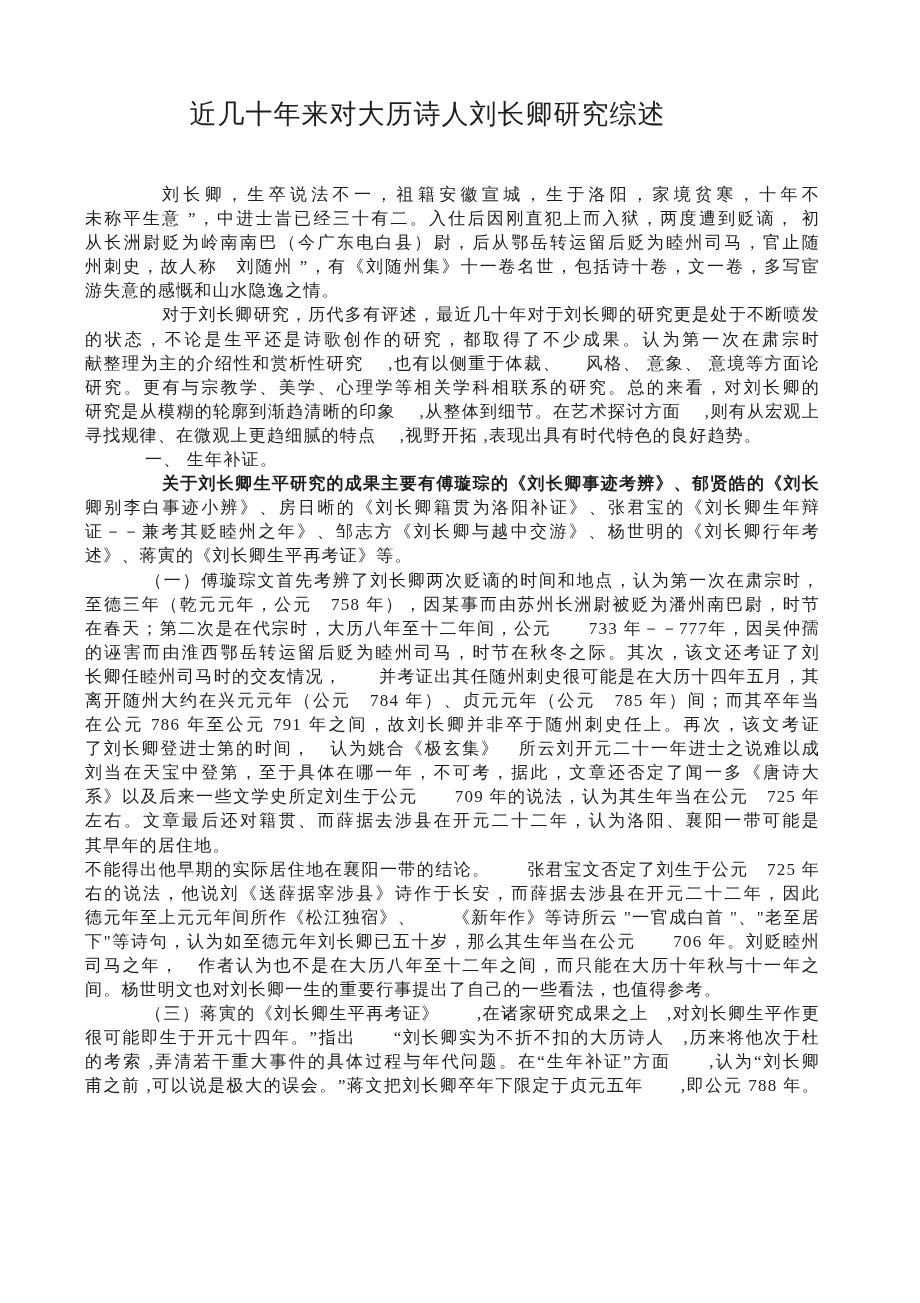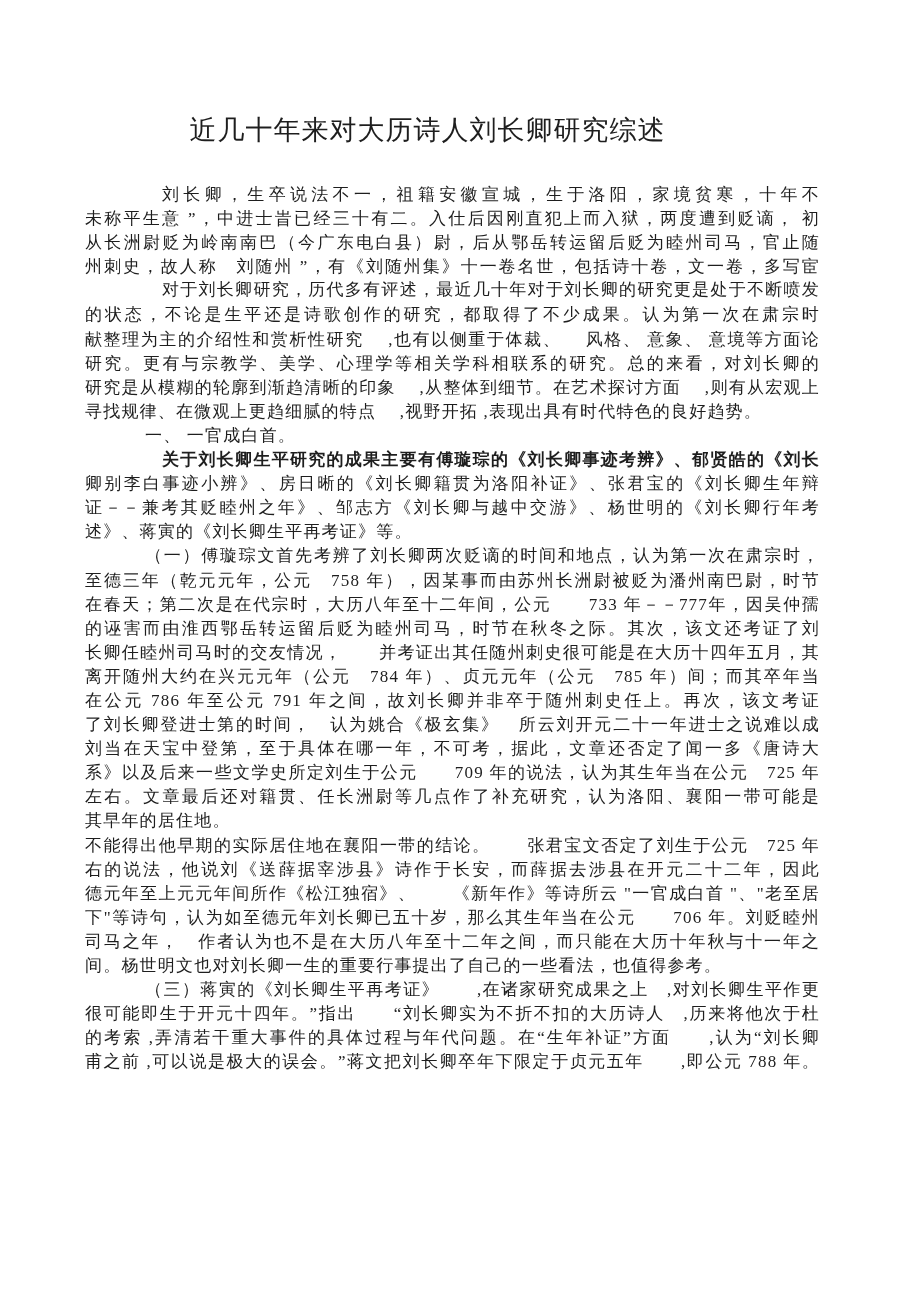--- a/index.html
+++ b/index.html
@@ -11,21 +11,21 @@
     position: relative;
     width: 920px;
     height: 1303px;
     background: #ffffff;
     color: #1e1e1e;
     font-family: "Liberation Serif", "DejaVu Serif", serif;
     overflow: hidden;
   }
   .doc-title {
     position: absolute;
-    top: 112px;
+    top: 96px;
     left: 85px;
     width: 735px;
     margin: 0;
     padding: 0 50px 0 0;
     box-sizing: border-box;
     font-size: 27px;
     font-weight: 500;
     letter-spacing: 1px;
     text-align: center;
     white-space: nowrap;
@@ -54,42 +54,43 @@
 </head>
 <body>
 
 <div class="page">
   <h1 class="doc-title">近几十年来对大历诗人刘长卿研究综述</h1>
   <div class="doc-body">
       <div class="line" style="text-indent: 77px;">刘长卿，生卒说法不一，祖籍安徽宣城，生于洛阳，家境贫寒，十年不第，　　　　“十年</div>
       <div class="line">未称平生意 ”，中进士旹已经三十有二。入仕后因刚直犯上而入狱，两度遭到贬谪， 初</div>
       <div class="line">从长洲尉贬为岭南南巴（今广东电白县）尉，后从鄂岳转运留后贬为睦州司马，官止随</div>
       <div class="line">州刺史，故人称　刘随州 ”，有《刘随州集》十一卷名世，包括诗十卷，文一卷，多写宦</div>
-      <div class="line" style="text-indent: 77px; font-family: Liberation Mono, monospace;">对于刘长卿研究，历代多有评述，最近几十年对于刘长卿的研究更是处于不断喷发</div>
+      <div class="line last">游失意的感慨和山水隐逸之情。</div>
+      <div class="line" style="text-indent: 77px;">对于刘长卿研究，历代多有评述，最近几十年对于刘长卿的研究更是处于不断喷发</div>
       <div class="line">的状态，不论是生平还是诗歌创作的研究，都取得了不少成果。认为第一次在肃宗时</div>
       <div class="line">献整理为主的介绍性和赏析性研究　 ,也有以侧重于体裁、　 风格、 意象、 意境等方面论析性</div>
       <div class="line">研究。更有与宗教学、美学、心理学等相关学科相联系的研究。总的来看，对刘长卿的</div>
       <div class="line">研究是从模糊的轮廓到渐趋清晰的印象　 ,从整体到细节。在艺术探讨方面　 ,则有从宏观上</div>
       <div class="line last">寻找规律、在微观上更趋细腻的特点　 ,视野开拓 ,表现出具有时代特色的良好趋势。</div>
-      <div class="line last" style="text-indent: 60px;">一、 一官成白首。</div>
+      <div class="line last" style="text-indent: 60px;">一、 生年补证。</div>
       <div class="line" style="text-indent: 77px; font-weight: bold;">关于刘长卿生平研究的成果主要有傅璇琮的《刘长卿事迹考辨》、郁贤皓的《刘长</div>
       <div class="line">卿别李白事迹小辨》、房日晰的《刘长卿籍贯为洛阳补证》、张君宝的《刘长卿生年辩</div>
       <div class="line">证－－兼考其贬睦州之年》、邹志方《刘长卿与越中交游》、杨世明的《刘长卿行年考</div>
       <div class="line last">述》、蒋寅的《刘长卿生平再考证》等。</div>
       <div class="line" style="text-indent: 60px;">（一）傅璇琮文首先考辨了刘长卿两次贬谪的时间和地点，认为第一次在肃宗时，</div>
       <div class="line">至德三年（乾元元年，公元　758 年），因某事而由苏州长洲尉被贬为潘州南巴尉，时节</div>
       <div class="line">在春天；第二次是在代宗时，大历八年至十二年间，公元　　733 年－－777年，因吴仲孺</div>
       <div class="line">的诬害而由淮西鄂岳转运留后贬为睦州司马，时节在秋冬之际。其次，该文还考证了刘</div>
       <div class="line">长卿任睦州司马时的交友情况，　　并考证出其任随州刺史很可能是在大历十四年五月，其</div>
       <div class="line">离开随州大约在兴元元年（公元　784 年）、贞元元年（公元　785 年）间；而其卒年当</div>
       <div class="line">在公元 786 年至公元 791 年之间，故刘长卿并非卒于随州刺史任上。再次，该文考证</div>
       <div class="line">了刘长卿登进士第的时间，　认为姚合《极玄集》　所云刘开元二十一年进士之说难以成立，</div>
       <div class="line">刘当在天宝中登第，至于具体在哪一年，不可考，据此，文章还否定了闻一多《唐诗大</div>
       <div class="line">系》以及后来一些文学史所定刘生于公元　　709 年的说法，认为其生年当在公元　725 年</div>
-      <div class="line">左右。文章最后还对籍贯、任长洲尉等几点作了补充研究，认为洛阳、襄阳一带可能是</div>
+      <div class="line">左右。文章最后还对籍贯、而薛据去涉县在开元二十二年，认为洛阳、襄阳一带可能是</div>
       <div class="line last">其早年的居住地。</div>
       <div class="line">不能得出他早期的实际居住地在襄阳一带的结论。　　张君宝文否定了刘生于公元　725 年左</div>
       <div class="line">右的说法，他说刘《送薛据宰涉县》诗作于长安，而薛据去涉县在开元二十二年，因此</div>
       <div class="line">德元年至上元元年间所作《松江独宿》、　　《新年作》等诗所云 "一官成白首 "、"老至居人</div>
       <div class="line">下"等诗句，认为如至德元年刘长卿已五十岁，那么其生年当在公元　　706 年。刘贬睦州</div>
       <div class="line">司马之年，　作者认为也不是在大历八年至十二年之间，而只能在大历十年秋与十一年之</div>
       <div class="line last">间。杨世明文也对刘长卿一生的重要行事提出了自己的一些看法，也值得参考。</div>
       <div class="line" style="text-indent: 60px;">（三）蒋寅的《刘长卿生平再考证》　　,在诸家研究成果之上　,对刘长卿生平作更深一层</div>
       <div class="line">很可能即生于开元十四年。”指出　　“刘长卿实为不折不扣的大历诗人　,历来将他次于杜</div>
       <div class="line">的考索 ,弄清若干重大事件的具体过程与年代问题。在“生年补证”方面　　,认为“刘长卿</div>

